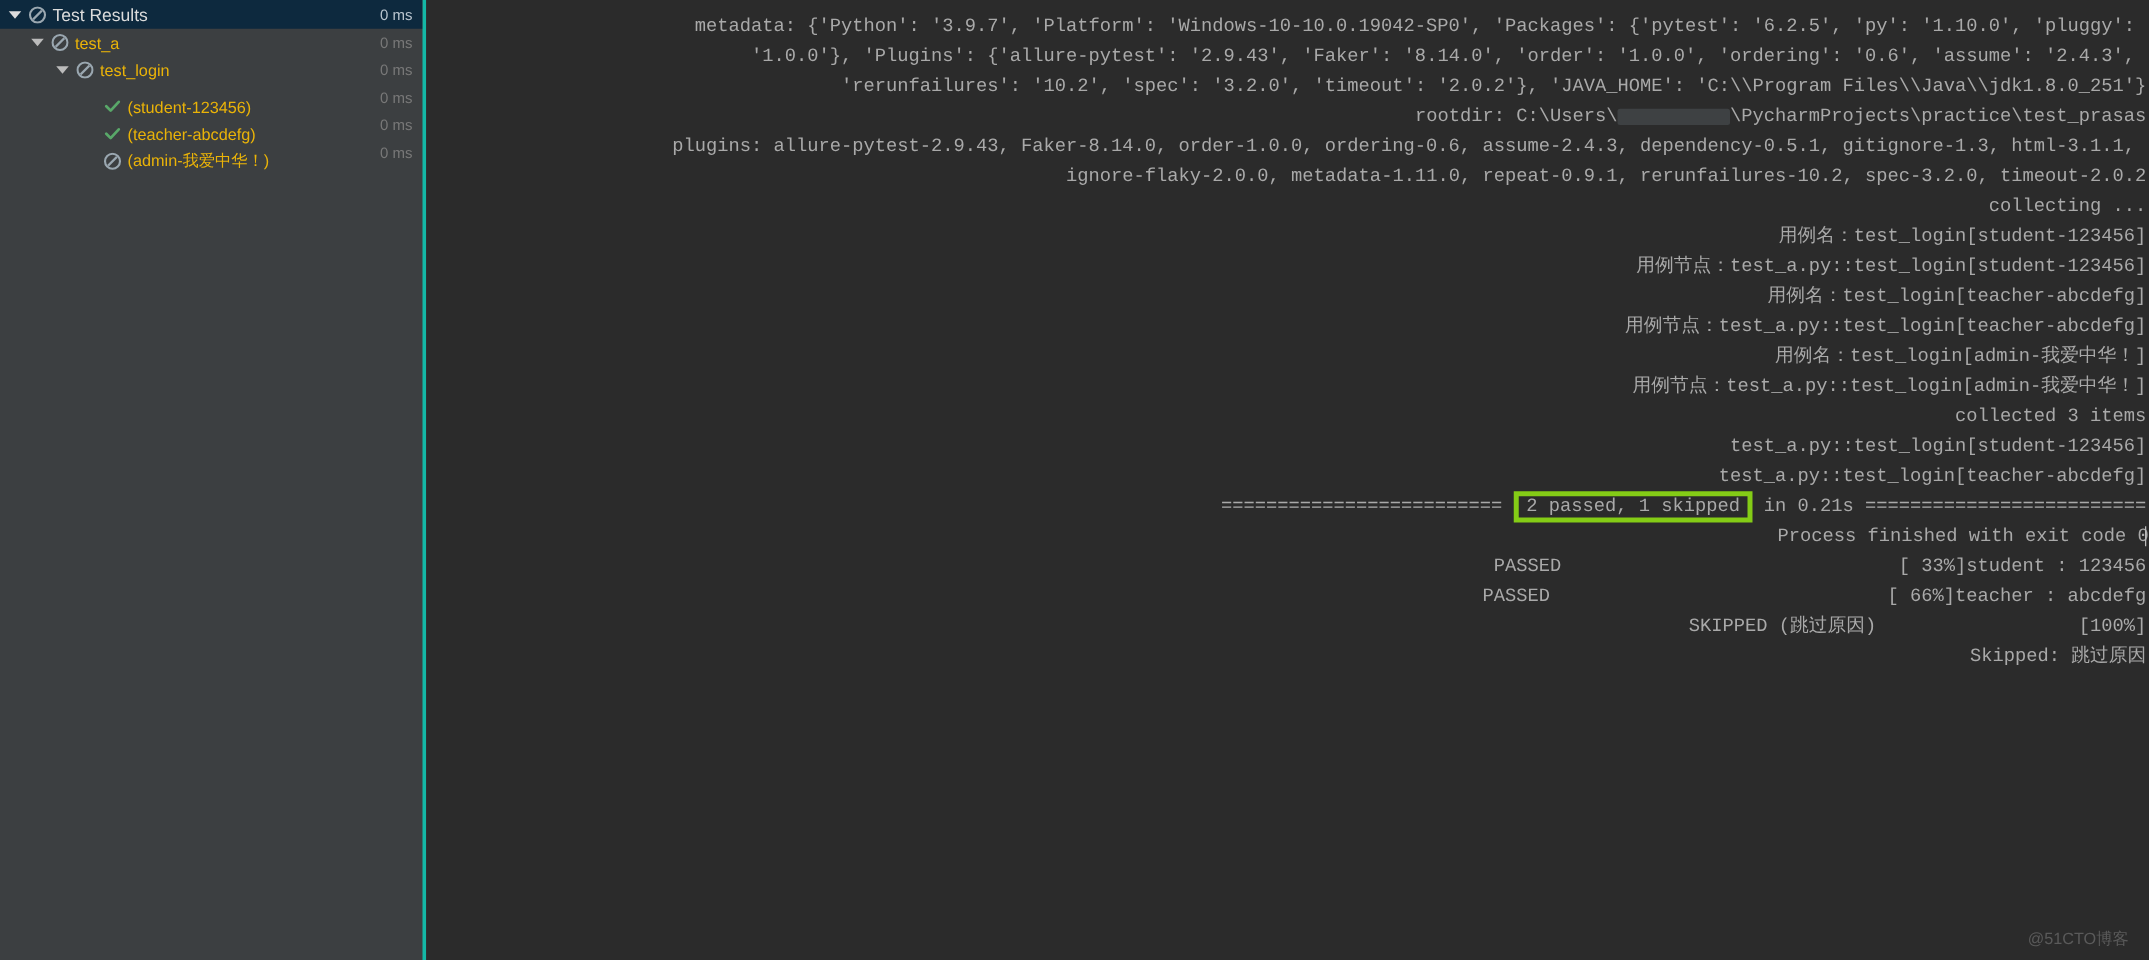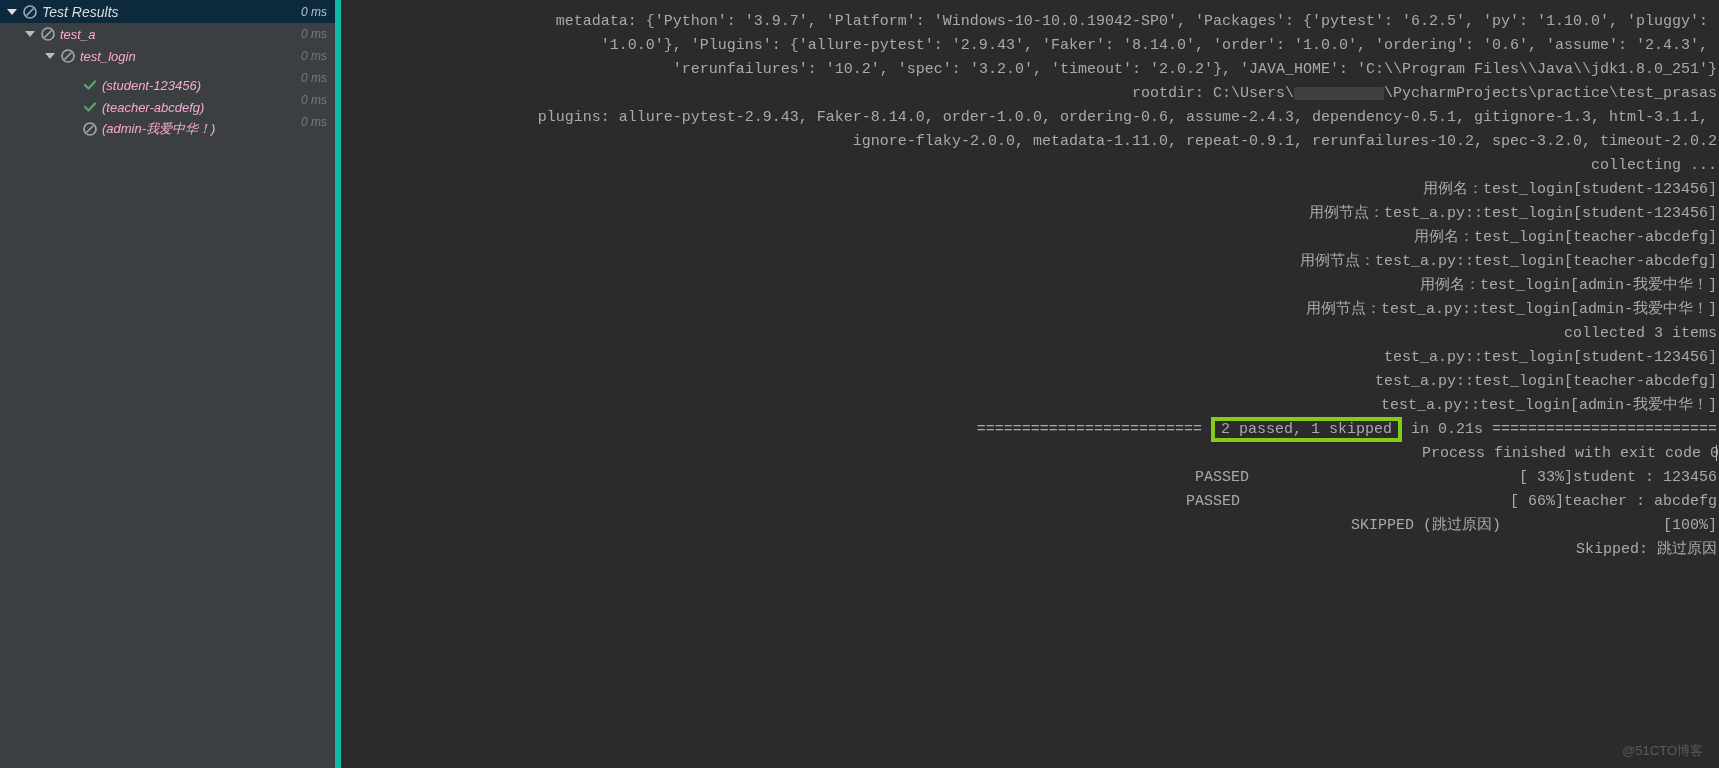--- a/index.html
+++ b/index.html
@@ -16,23 +16,22 @@
       height: 768px;
       overflow: hidden;
     }
     .container {
       display: flex;
       height: 100%;
     }
     .sidebar {
       width: 341px;
       background: #3c3f41;
-      border-right: 6px solid #14b8a6;
+      border-right: 3px solid #14b8a6;
       overflow-y: auto;
-      font-style: italic;
     }
     .console {
       flex: 1;
       background: #2b2b2b;
       padding: 10px 2px;
       font-family: "Consolas", "Courier New", monospace;
       font-size: 15px;
       line-height: 24px;
       overflow: auto;
       position: relative;
@@ -80,21 +79,21 @@
     .status-icon {
       width: 16px;
       height: 16px;
       display: inline-flex;
       align-items: center;
       justify-content: center;
       margin-right: 4px;
       margin-left: 2px;
     }
     .tree-label {
-      color: #f9a8d4;
+      color: #eab308;
       font-size: 13px;
     }
     .tree-label-header {
       color: #dcdcdc;
       font-size: 14px;
     }
     .tree-duration {
       color: #787878;
       font-size: 12px;
     }
@@ -240,21 +239,20 @@
     <div class="console-line"></div>
     <div class="console-line">用例名：test_login[teacher-abcdefg]</div>
     <div class="console-line">用例节点：test_a.py::test_login[teacher-abcdefg]</div>
     <div class="console-line"></div>
     <div class="console-line">用例名：test_login[admin-我爱中华！]</div>
     <div class="console-line">用例节点：test_a.py::test_login[admin-我爱中华！]</div>
     <div class="console-line">collected 3 items</div>
     <div class="console-line"></div>
     <div class="console-line">test_a.py::test_login[student-123456]</div>
     <div class="console-line">test_a.py::test_login[teacher-abcdefg]</div>
-    <div class="console-line">test_a.py::test_login[admin-我爱中华！]</div>
     <div class="console-line"></div>
     <div class="console-line"><span>========================= </span><span class="highlight-box">2 passed, 1 skipped</span><span> in 0.21s =========================</span></div>
     <div class="console-line"></div>
     <div class="console-line"><span>Process finished with exit code 0</span><span class="cursor-caret"></span></div>
     <div class="console-line">PASSED                              [ 33%]student : 123456</div>
     <div class="console-line">PASSED                              [ 66%]teacher : abcdefg</div>
     <div class="console-line">SKIPPED (跳过原因)                  [100%]</div>
     <div class="console-line">Skipped: 跳过原因</div>
 
     <div class="watermark">@51CTO博客</div>

